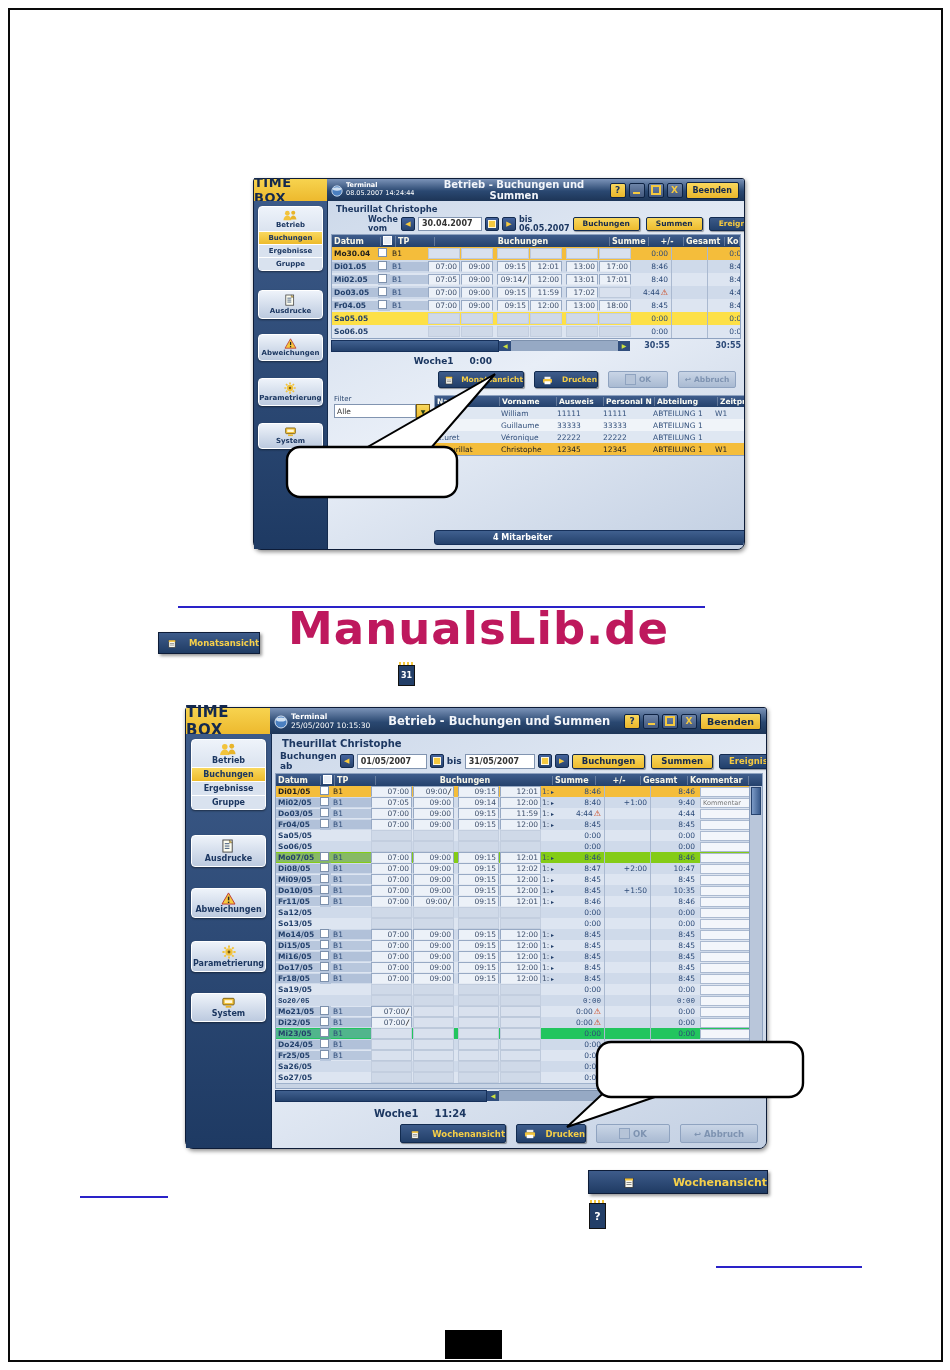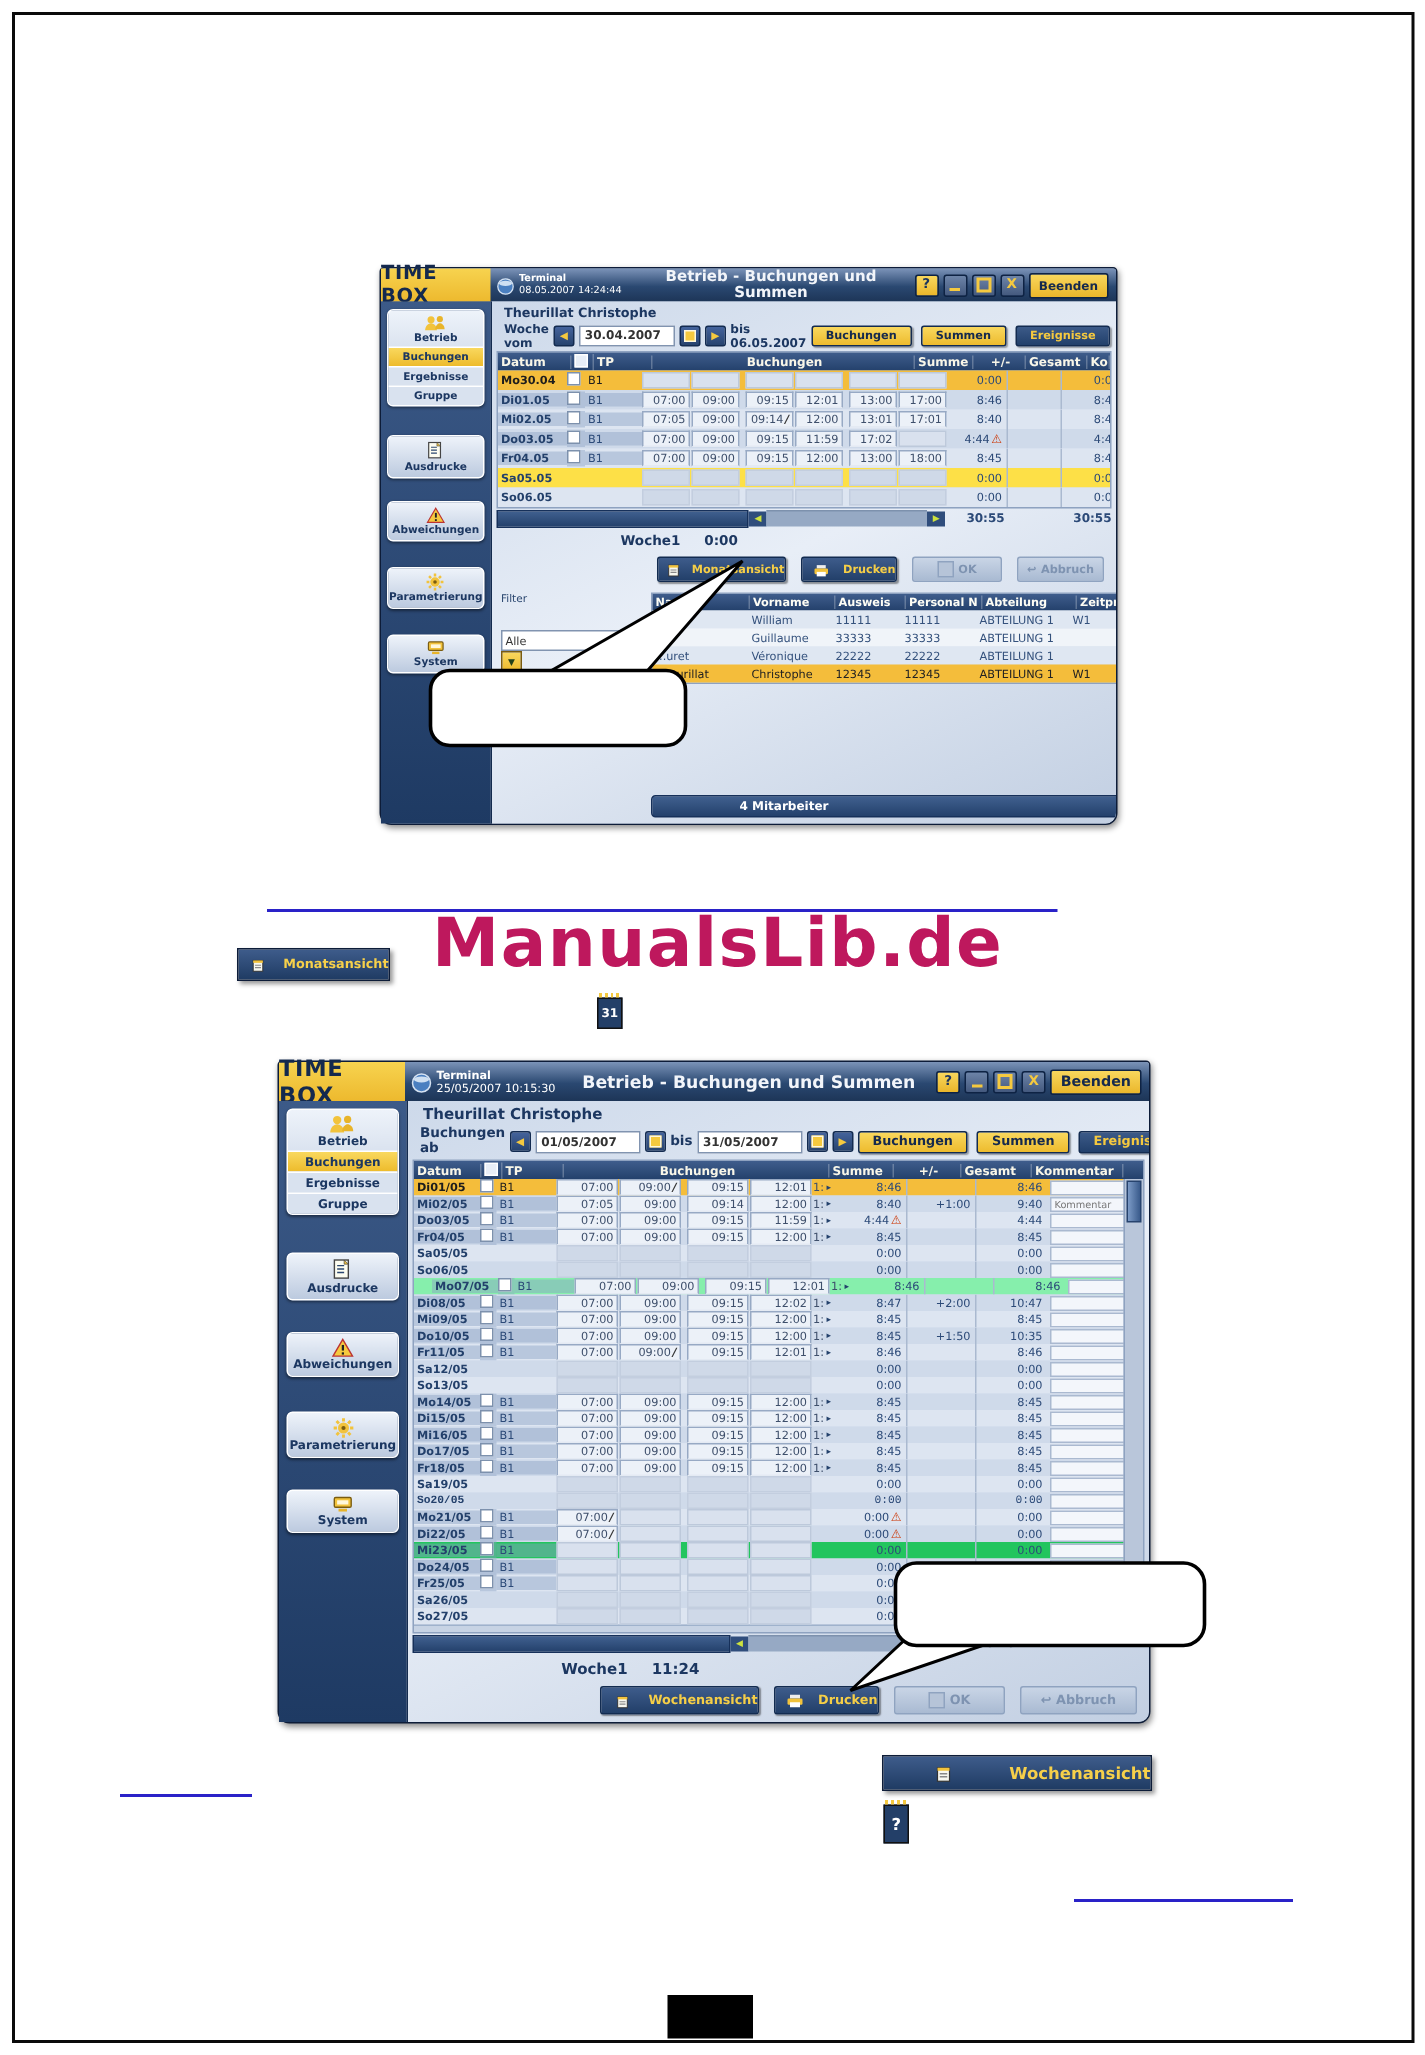--- a/index.html
+++ b/index.html
@@ -56,21 +56,21 @@
   .ssub.active{background:linear-gradient(#f9d85e,#edbb2c);}
   .sicon{display:block;margin:1px auto 0;line-height:0;}
 
   .content{flex:1;position:relative;
            background:linear-gradient(155deg,#cdd9ea 0%,#e8eef7 48%,#c2cfe2 100%);
            border-radius:0 0 7px 0;overflow:hidden;}
   .empname{color:#1c3761;font-weight:bold;}
   .win1 .empname{font-size:8.5px;margin:3px 0 1px 8px;}
   .win2 .empname{font-size:10px;margin:4px 0 2px 10px;}
   .periodrow{display:flex;align-items:center;gap:3px;padding-left:8px;color:#1c3761;font-weight:bold;}
-  .win1 .periodrow{font-size:8px;height:17px;}.win2 .periodrow{font-size:9px;height:20px;justify-content:space-between;}
+  .win1 .periodrow{font-size:8px;height:17px;margin-left:32px;}.win2 .periodrow{font-size:9px;height:20px;justify-content:space-between;}
   .navbtn,.calbtn{width:12px;height:12px;background:linear-gradient(#44639c,#27436e);border:1px solid #132b50;
           border-radius:2px;color:#f5c93f;font-size:7px;display:flex;align-items:center;justify-content:center;flex:none;}
   .calbtn .dot{width:6px;height:6px;background:#f5c93f;border:1px solid #fff8dc;}
   .dinput{background:#fff;border:1px solid #8194b0;color:#333;font-size:8px;padding:0 3px;height:12px;
           display:flex;align-items:center;flex:none;}
   .win1 .dinput{width:56px;}.win2 .dinput{width:62px;height:13px;}
   .tabs{margin-left:auto;display:flex;gap:6px;margin-right:6px;}
   .tab{border:1px solid #132b50;border-radius:2px;font-weight:bold;padding:1.5px 9px;
        background:linear-gradient(#f9d85e,#edbb2e);color:#15294d;box-shadow:1px 1px 1px rgba(0,0,0,.35);}
   .tab.dark{background:linear-gradient(#3c5a88,#22406b);color:#f5c93f;}
@@ -143,21 +143,21 @@
   .abtn{display:flex;align-items:center;justify-content:center;gap:3px;border:1px solid #122b50;
         border-radius:2px;background:linear-gradient(#3e5c8b,#223f69);color:#f5ce47;font-weight:bold;
         box-shadow:1px 1px 1px rgba(0,0,0,.4);}
   .win1 .abtn{font-size:7.5px;height:15px;}.win2 .abtn{font-size:8.5px;height:17px;}
   .abtn.disabled{background:linear-gradient(#c9d5e6,#a9bad2);color:#7e93b1;border-color:#8fa3c0;box-shadow:none;}
   .gico{width:9px;height:9px;background:#b6c4d8;border:1px solid #8fa3c0;display:inline-block;}
 
   .emp-panel{display:flex;margin-top:7px;align-items:flex-start;}
   .filterbox{width:100px;padding-left:6px;flex:none;}
   .filterlabel{font-size:7px;color:#2a466f;}
-  .filtersel{display:flex;margin-top:17px;flex-direction:column;}
+  .filtersel{display:flex;margin-top:1px;}
   .fsel{background:#fff;border:1px solid #8194b0;width:78px;height:12px;font-size:7.5px;
         padding-left:2px;color:#333;display:flex;align-items:center;}
   .fbtn{width:12px;height:12px;background:linear-gradient(#f9d85e,#edbb2e);border:1px solid #7a5c10;
         font-size:6px;color:#234018;display:flex;align-items:center;justify-content:center;}
   .emptable{flex:1;margin-right:4px;border:1px solid #8ea2c0;}
   .ehead{display:flex;background:linear-gradient(#3f5d8c,#24416c);color:#fdfdf5;font-weight:bold;
          font-size:7.5px;height:11px;align-items:center;}
   .ehead>span{padding-left:2px;border-right:1px solid rgba(255,255,255,.25);overflow:hidden;white-space:nowrap;}
   .erow{display:flex;height:12px;font-size:7.5px;color:#34517c;align-items:center;}
   .erow>span{padding-left:2px;overflow:hidden;white-space:nowrap;flex:none;}
@@ -738,21 +738,21 @@
                 <span class="gap"></span>
                 <span class="bc nb"></span>
                 <span class="bc nb"></span>
                 <span class="c-tr"></span>
                 <span class="c-ar"></span>
                 <span class="c-sum">0:00</span>
                 <span class="c-pm"></span>
                 <span class="c-ges">0:00</span>
                 <span class="c-kom"></span>
               </div>
-              <div class="trow wd" style="background: #86efac; padding-left: 12px;">
+              <div class="trow wd" style="background: #84cc16;">
                 <span class="c-date">Mo07/05</span>
                 <span class="c-ico"><span class="mbox"></span></span>
                 <span class="c-tp">B1</span>
                 <span class="bc">07:00</span>
                 <span class="bc">09:00</span>
                 <span class="gap"></span>
                 <span class="bc">09:15</span>
                 <span class="bc">12:01</span>
                 <span class="c-tr">1:</span>
                 <span class="c-ar">▸</span>

